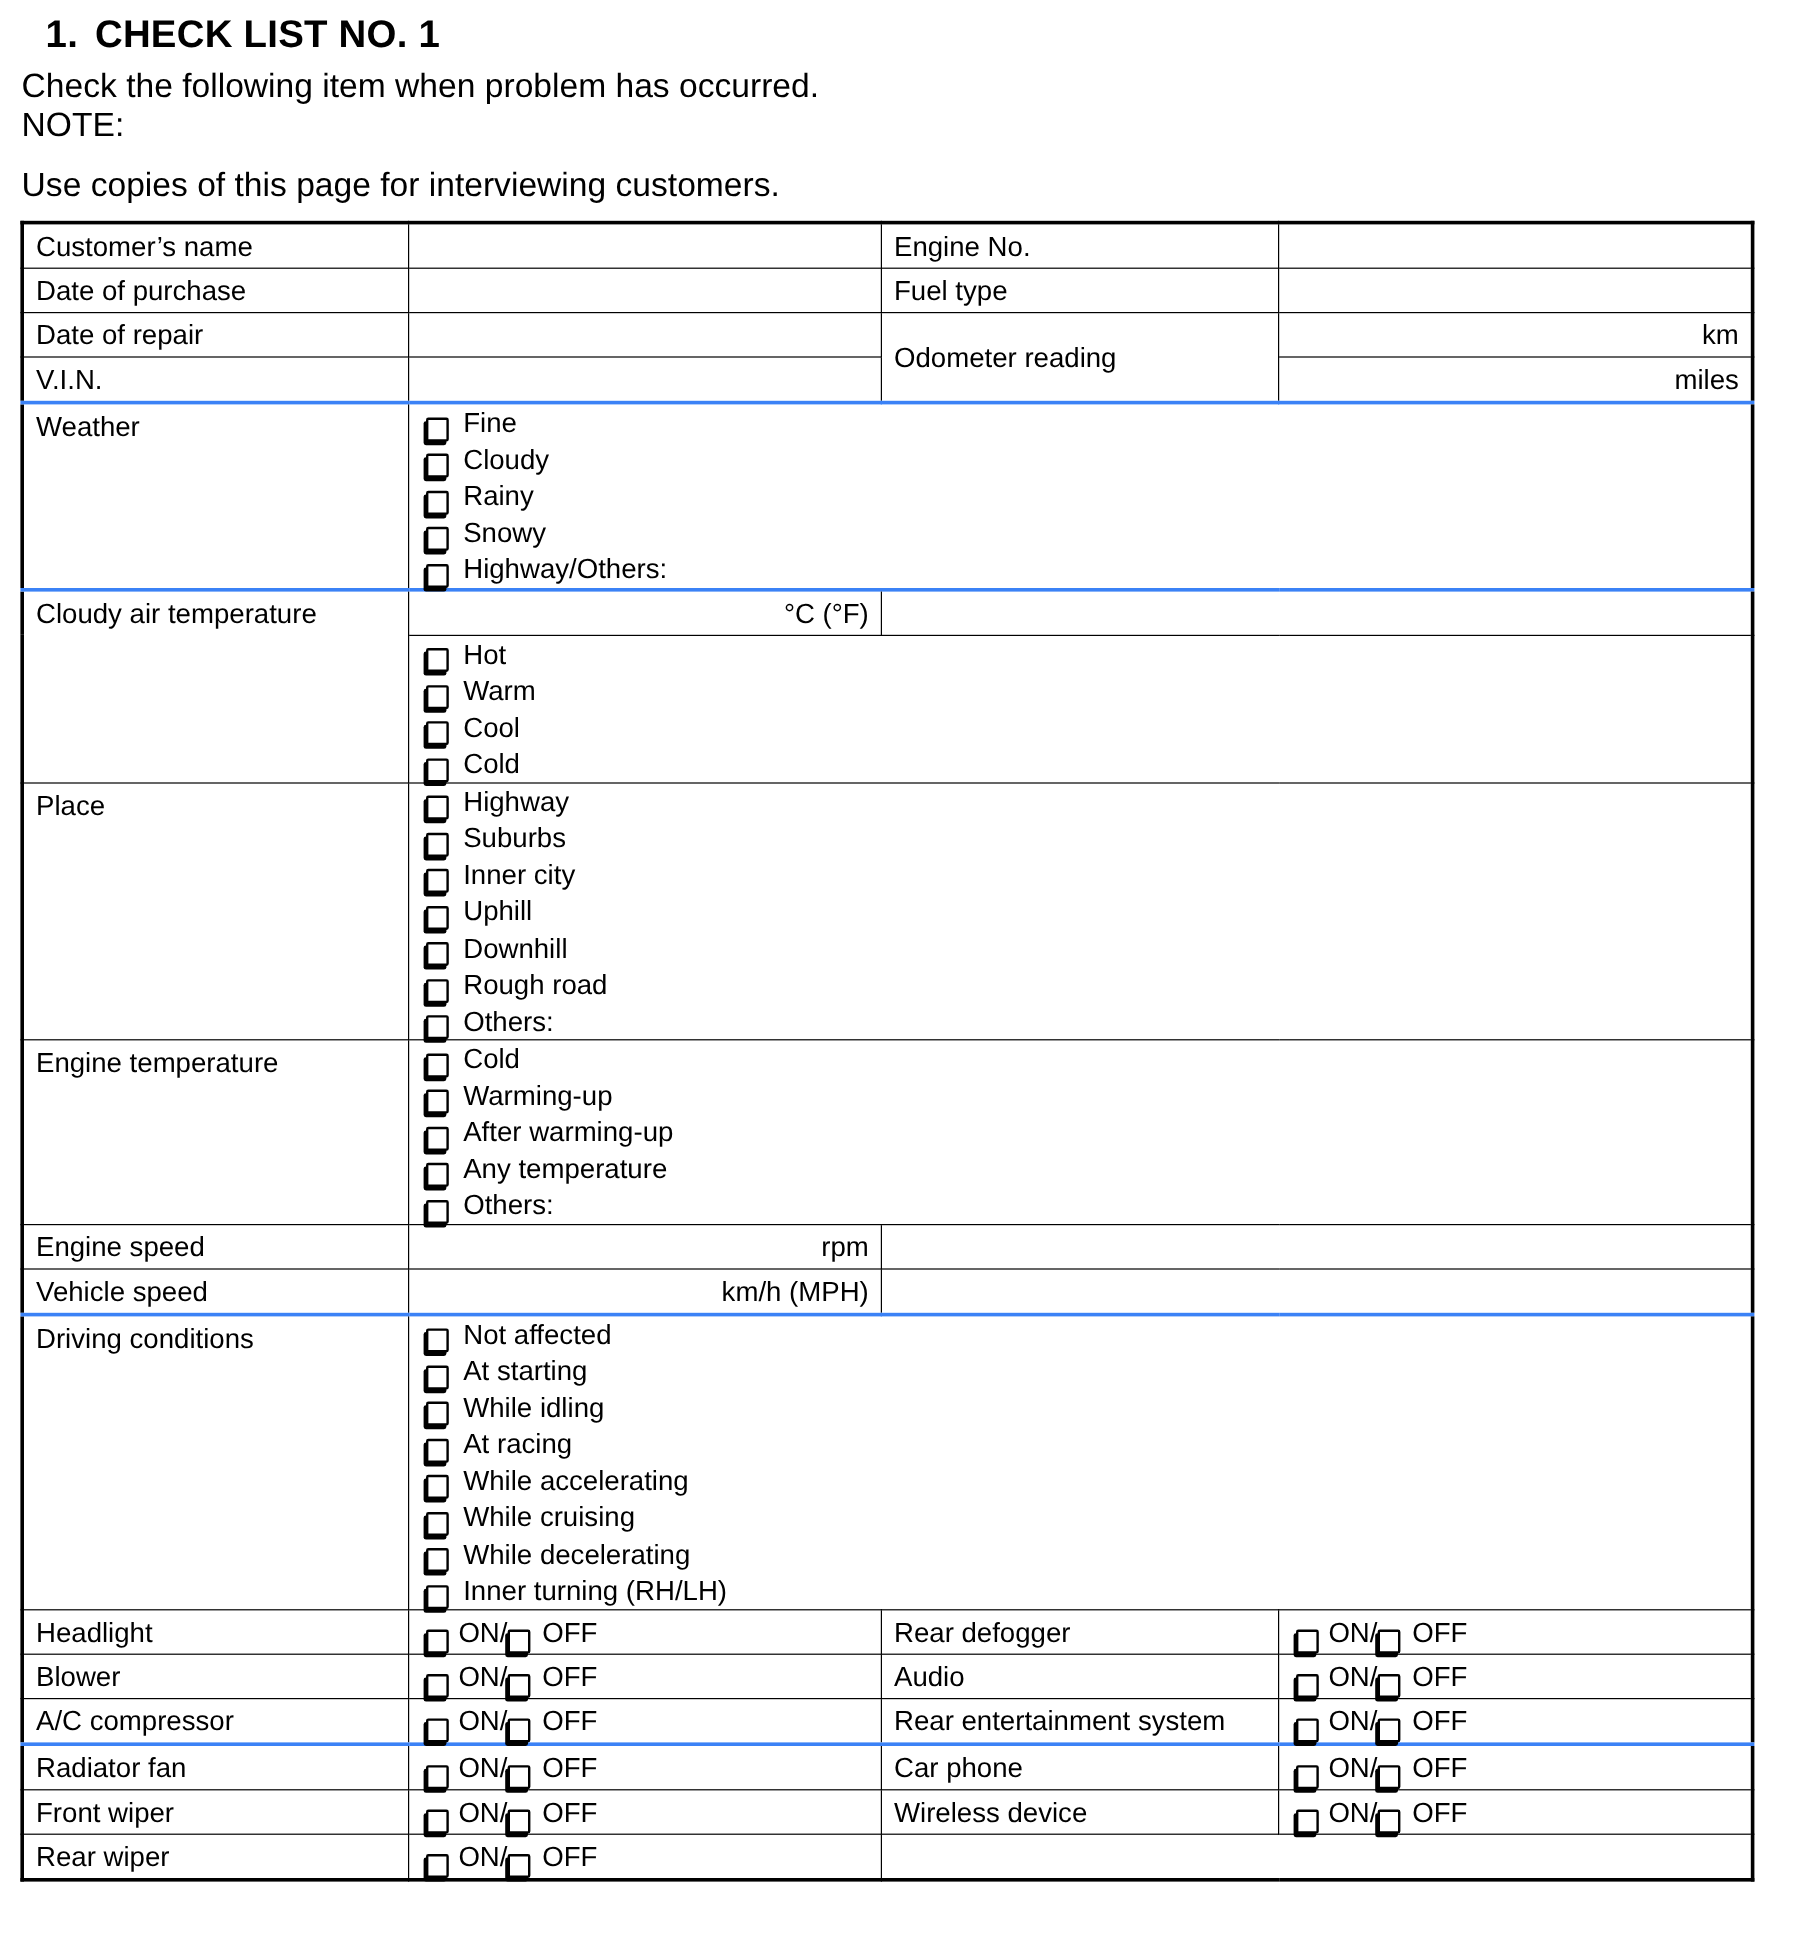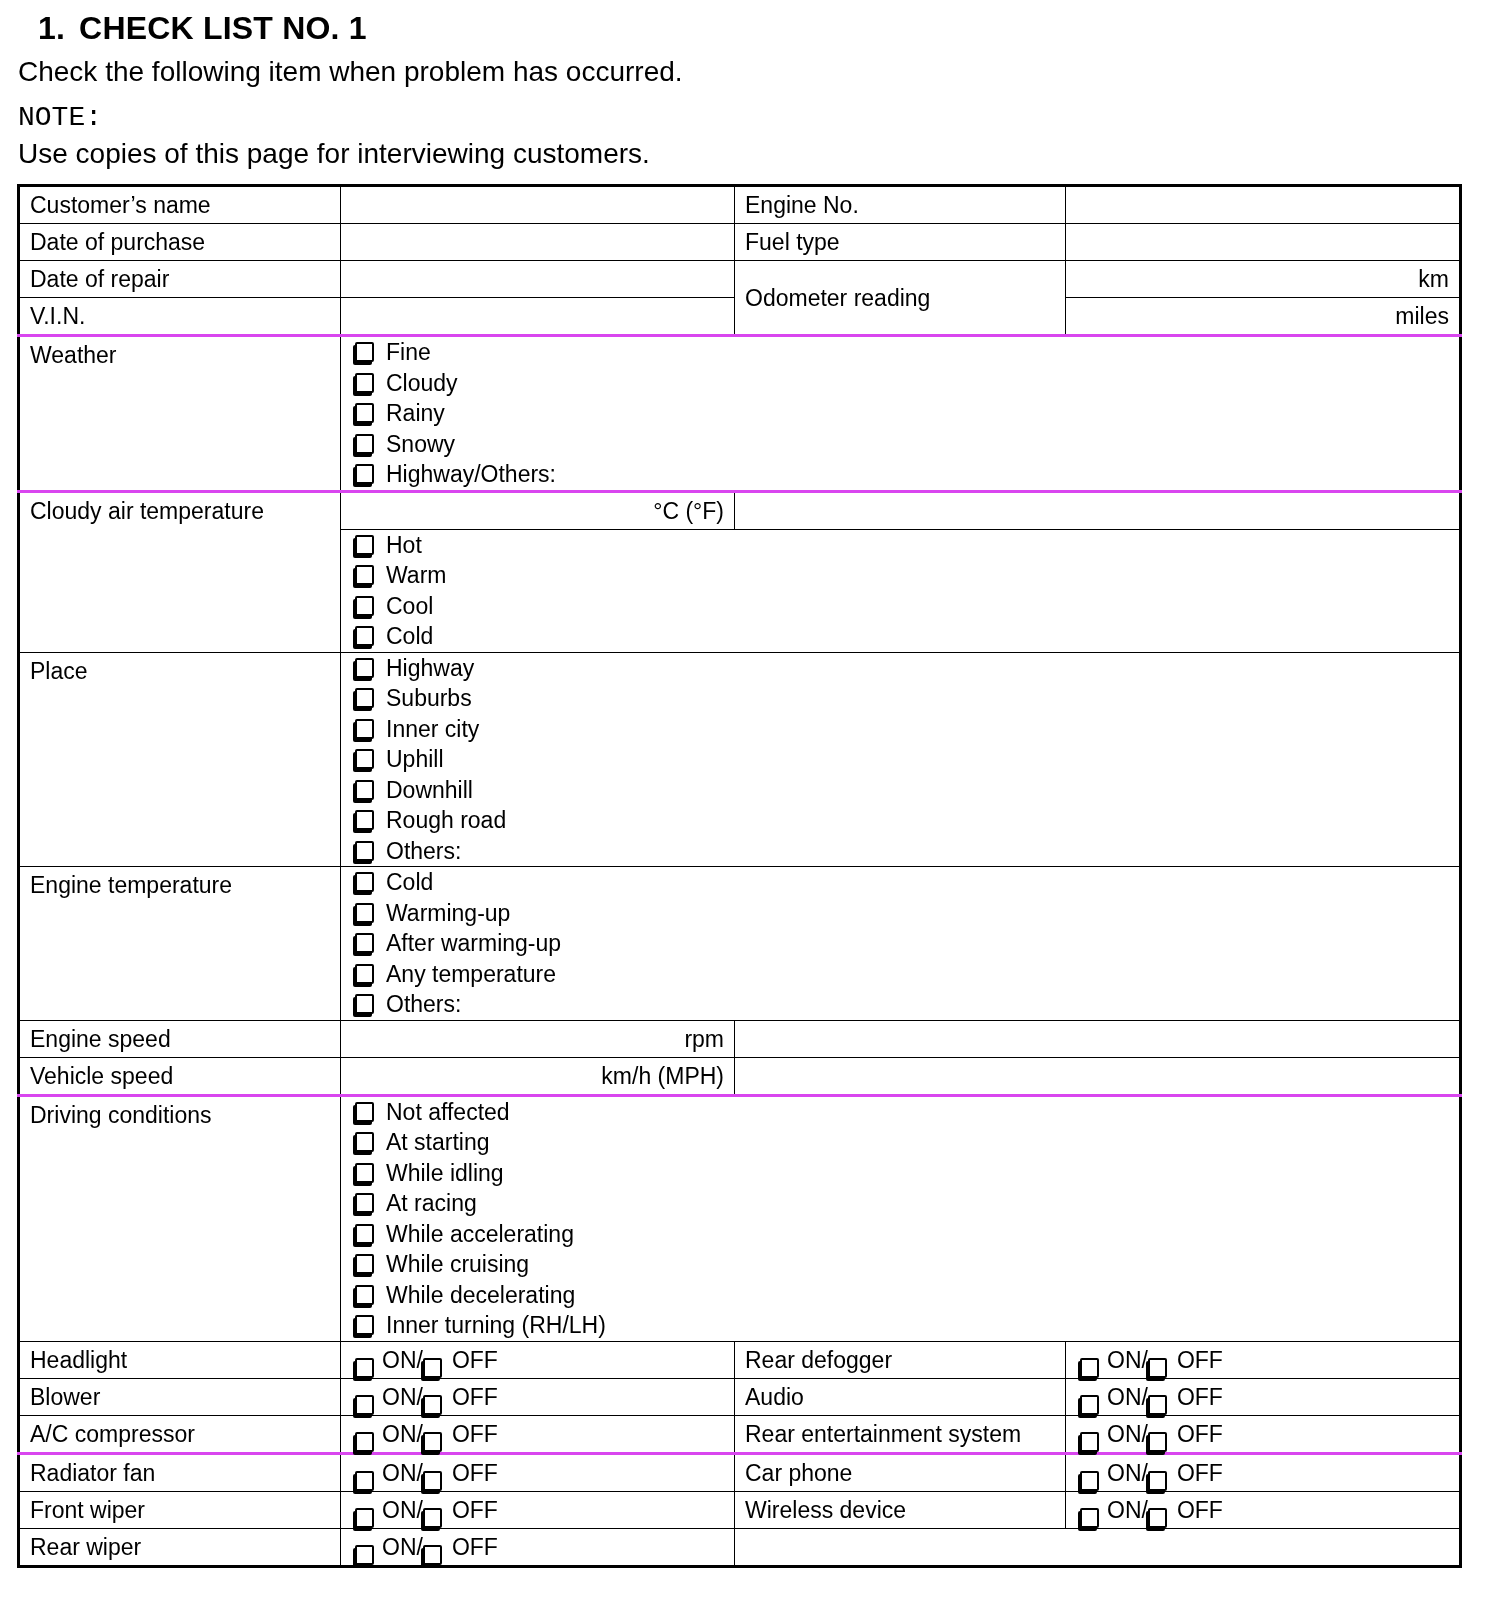--- a/index.html
+++ b/index.html
@@ -2,33 +2,33 @@
 <html><head>
 <meta charset="utf-8">
 <style>
   html, body { margin:0; padding:0; background:#ffffff; }
   body { width:1504px; height:1612px; position:relative; overflow:hidden;
          font-family:"Liberation Sans", sans-serif; color:#000; }
   .title { position:absolute; left:18px; top:10px; font-size:32px; font-weight:bold; letter-spacing:0.2px;margin-left:20px; }
   .title .num { margin-right:14px; }
   .line { position:absolute; left:18px; font-size:28px; }
   #l1 { top:56px; }
-  #l2 { top:102px;font-family:Liberation Mono, monospace; }
+  #l2 { top:88px; }
   #l3 { top:138px; }
 
   table.form { position:absolute; left:17px; top:184px; width:1442px;
                border-collapse:collapse; table-layout:fixed; font-size:23px; }
   table.form td { border:1.5px solid #000; padding:0 10px; vertical-align:top; line-height:36px; height:36px; }
-  table.form tr.thick-top td { border-top:3px solid #d946ef; }
+  table.form tr.thick-top td { border-top:3px solid #3b82f6; }
   table.form { border:3px solid #000; }
   col.c1 { width:322px; } col.c2 { width:394px; } col.c3 { width:331px; } col.c4 { width:395px; }
   td.right { text-align:right; }
   td.mid { vertical-align:middle !important; }
   .opts { padding-top:4px; padding-bottom:4px; }
-  .opt { display:flex; align-items:center; height:30.5px; line-height:30.5px; }
+  .opt { display:flex; align-items:flex-end; height:30.5px; line-height:30.5px; }
   .cb { display:inline-block; width:19px; height:20px; border:2px solid #000;
         box-shadow:-2px 3px 0 #000; border-radius:2px; margin-left:4px; margin-right:12px;
         box-sizing:border-box; background:#fff; flex:none; }
   .onoff { display:flex; align-items:flex-end; }
   .onoff .cb { margin-right:8px; }
   .onoff .cb.second { margin-left:0; margin-right:10px; }
 </style>
 </head>
 <body>
 

